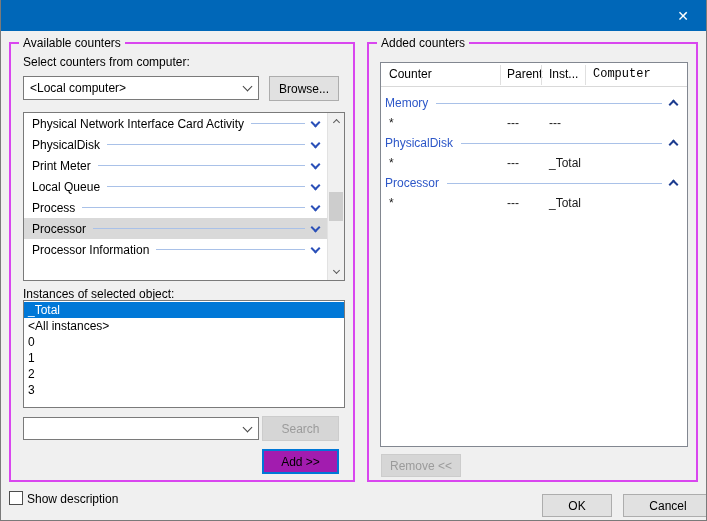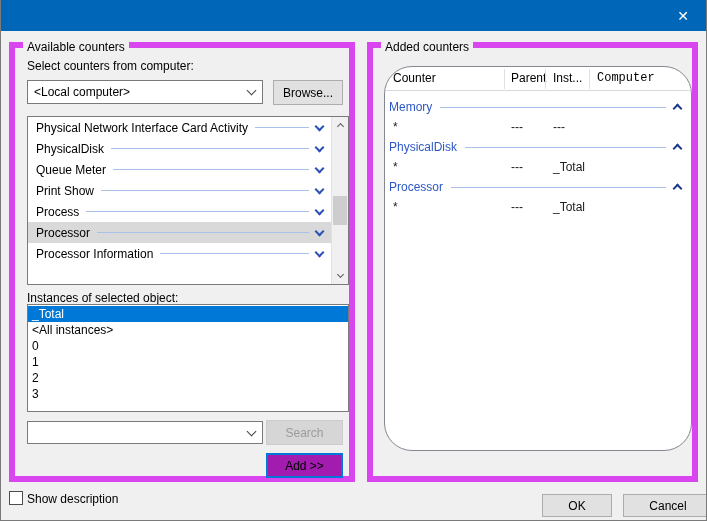--- a/index.html
+++ b/index.html
@@ -7,21 +7,21 @@
   .dialog {
     position:relative; width:707px; height:521px; background:#f0f0f0;
     border:1px solid #7a7a7a; border-top:none; overflow:hidden;
     font-size:12px; color:#000;
   }
   .abs { position:absolute;justify-content:space-between; }
   
   .titlebar { position:absolute; left:0; top:0; width:100%; height:31px; background:#0067b8; }
   .closebtn { position:absolute; right:0; top:0; width:46px; height:31px; display:flex; align-items:center; justify-content:center; color:#fff; font-size:14px; cursor:default; }
   
-  .groupbox { position:absolute; border:6px solid #d946ef; }
+  .groupbox { position:absolute; border:2px solid #d946ef; }
   .legend { position:absolute; top:-8px; left:8px; background:#f0f0f0; padding:0 4px; font-size:12px; }
   
   .combo { background:#fff; border:1px solid #7a7a7a; display:flex; align-items:center; }
   .combo input { flex:1; border:none; outline:none; padding:0 0 0 6px; font:12px "Liberation Sans", sans-serif; background:transparent; }
   .combo .ddzone { width:22px; display:flex; align-items:center; justify-content:center; }
   .chv { display:inline-block; border-style:solid; }
   .chv.thin { border-width:0 1px 1px 0; border-color:#454545; padding:3px; }
   .chv.bold { border-width:0 2px 2px 0; padding:2.5px; }
   .down { transform:rotate(45deg); margin-top:-3px; }
   .up { transform:rotate(-135deg); margin-top:3px; }
@@ -91,26 +91,26 @@
           <span class="nm">Physical Network Interface Card Activity</span>
             <span class="line"></span>
             <span class="chv bold down"></span>
         </div>
         <div class="crow">
           <span class="nm">PhysicalDisk</span>
             <span class="line"></span>
             <span class="chv bold down"></span>
         </div>
         <div class="crow">
-          <span class="nm">Queue Meter</span>
-            <span class="line"></span>
-            <span class="chv bold down"></span>
-        </div>
-        <div class="crow">
-          <span class="nm">Print Show</span>
+          <span class="nm">Print Meter</span>
+            <span class="line"></span>
+            <span class="chv bold down"></span>
+        </div>
+        <div class="crow">
+          <span class="nm">Local Queue</span>
             <span class="line"></span>
             <span class="chv bold down"></span>
         </div>
         <div class="crow">
           <span class="nm">Process</span>
             <span class="line"></span>
             <span class="chv bold down"></span>
         </div>
         <div class="crow sel">
           <span class="nm">Processor</span>
@@ -156,21 +156,21 @@
     </div>
 
     <div class="btn focusblue abs" style="left:251px; top:405px; width:77px; height:25px;">
       <span>Add &gt;&gt;</span>
     </div>
   </div>
 
   <div class="groupbox" style="left:366px; top:42px; width:331px; height:440px;">
     <span class="legend">Added counters</span>
 
-    <div class="tbl" style="left:11px; top:18px; width:308px; height:385px;border-radius:28px;">
+    <div class="tbl" style="left:11px; top:18px; width:308px; height:385px;">
       <div class="thead">
         <span class="th" style="left:8px;">Counter</span>
         <span class="th" style="left:126px;">Parent</span>
         <span class="th" style="left:168px;">Inst...</span>
         <span class="th" style="left:212px;font-family:Liberation Mono, monospace;">Computer</span>
         <span class="vsep" style="left:119px;"></span>
         <span class="vsep" style="left:160px;"></span>
         <span class="vsep" style="left:204px;"></span>
       </div>
 
@@ -204,20 +204,23 @@
           <span class="chv bold up"></span>
       </div>
       <div class="drow" style="top:130px;">
         <span class="dcell" style="left:8px;">*</span>
         <span class="dcell" style="left:126px;">---</span>
         <span class="dcell" style="left:168px;">_Total</span>
         <span class="dcell" style="left:212px;"></span>
       </div>
     </div>
 
+    <div class="btn disabled abs" style="left:12px; top:410px; width:80px; height:23px;">
+      <span>Remove &lt;&lt;</span>
+    </div>
   </div>
 
   <div class="checkbox" style="left:8px; top:491px;"></div>
   <div class="lbl" style="left:26px; top:492px;">Show description</div>
 
   <div class="btn abs" style="left:541px; top:494px; width:70px; height:23px;">
     <span>OK</span>
   </div>
   <div class="btn abs" style="left:622px; top:494px; width:90px; height:23px;">
     <span>Cancel</span>

